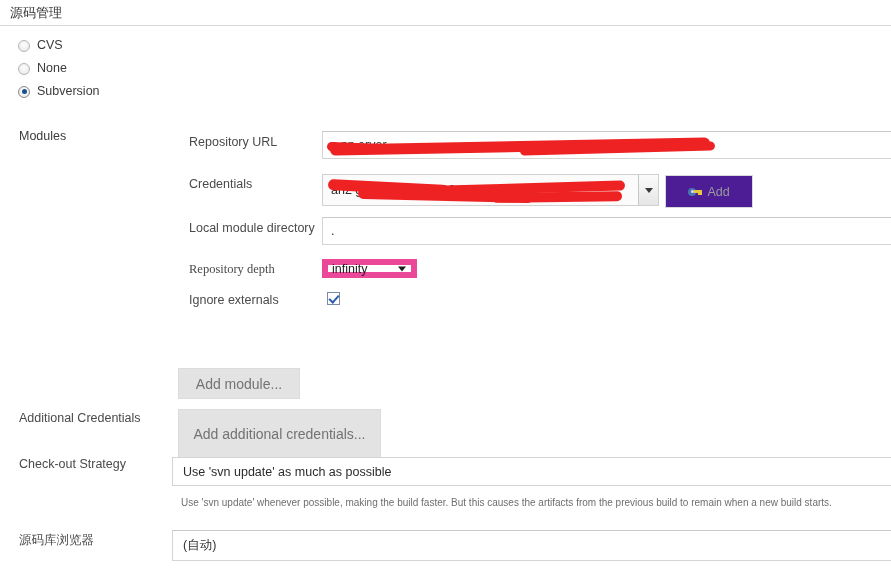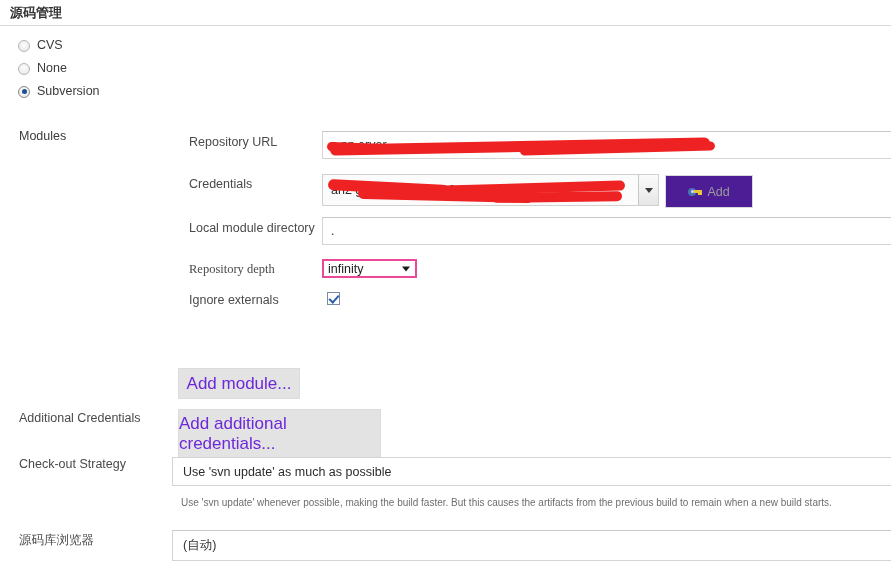--- a/index.html
+++ b/index.html
@@ -22,21 +22,21 @@
     position: absolute;
     left: 0; top: 0;
     width: 891px;
     height: 28px;
   }
   #scm-title {
     position: absolute;
     left: 10px;
     top: 4px;
     font-size: 13px;
-    font-weight: bold;
+    font-weight: normal;
     color: #333333;
     letter-spacing: 0px;
   }
   #scm-divider {
     position: absolute;
     left: 0;
     top: 25px;
     width: 891px;
     height: 1px;
     background: #d8d8d8;
@@ -209,21 +209,21 @@
   #label-local-dir { left: 189px; top: 221px; }
   #input-local-dir { left: 322px; top: 217px; width: 575px; height: 28px; }
 
   
   #label-repo-depth { left: 189px; top: 262px; font-family: Liberation Serif, serif; }
   #select-repo-depth {
     position: absolute;
     left: 322px; top: 259px;
     width: 95px; height: 19px;
     box-sizing: border-box;
-    border: 2px solid #ec4899;
+    border: 6px solid #ec4899;
     background: #ffffff;
     display: flex;
     align-items: center;
     font-size: 12.5px;
     color: #1c1c1c;
     padding-left: 4px;
   }
   #repo-depth-arrow {
     position: absolute;
     right: 5px; top: 50%;
@@ -256,22 +256,22 @@
 
   
   .gray-button {
     position: absolute;
     box-sizing: border-box;
     border: 1px solid #dcdcdc;
     background: #e3e3e3;
     display: flex;
     align-items: center;
     justify-content: center;
-    font-size: 17px;
-    color: #6d28d9;
+    font-size: 14px;
+    color: #737373;
   }
   #btn-add-module { left: 178px; top: 368px; width: 122px; height: 31px; }
 
   #label-additional-credentials { left: 19px; top: 411px; }
   #btn-add-additional-credentials { left: 178px; top: 409px; width: 203px; height: 50px; }
 
   
   #label-checkout-strategy { left: 19px; top: 457px; }
   #select-checkout-strategy {
     position: absolute;

